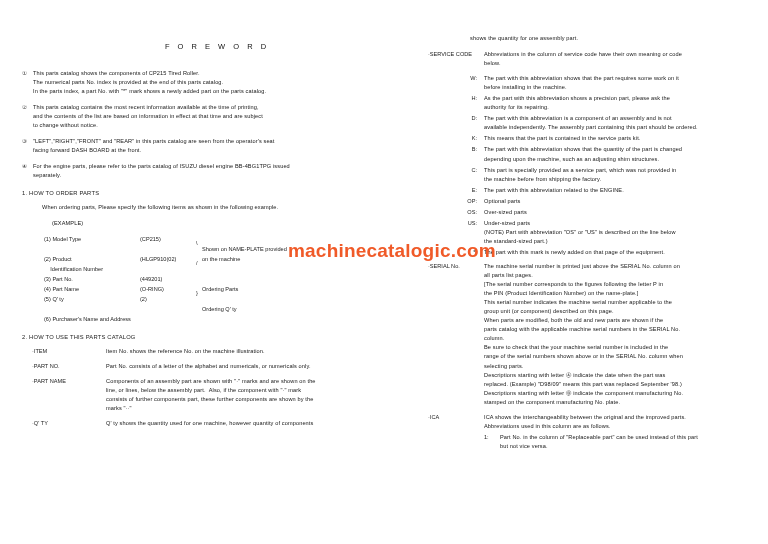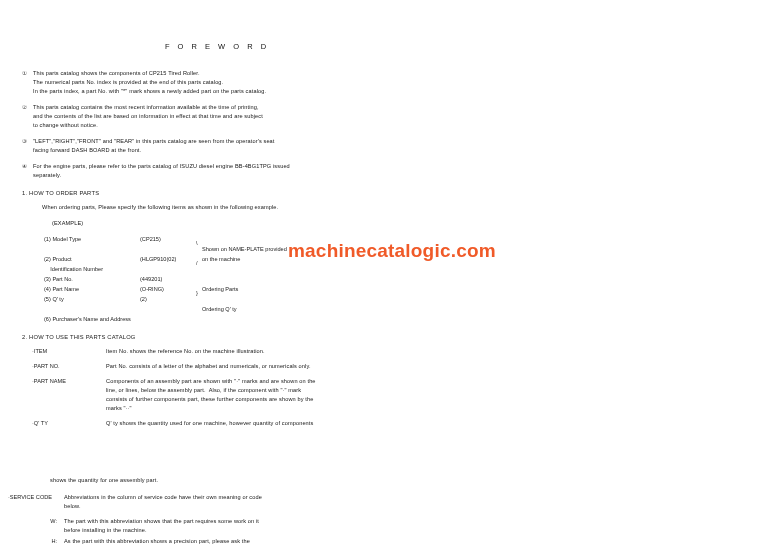--- a/index.html
+++ b/index.html
@@ -12,21 +12,21 @@
     height: 544px;
     font-family: "Liberation Serif", serif;
     color: #1c1c1c;
     position: relative;
     overflow: hidden;
   }
   .page {
     position: absolute;
     inset: 0;
     display: flex;
-    flex-direction: column;
+    flex-direction: row;
   }
   .col {
     position: relative;
     box-sizing: border-box;
   }
   .col-left {
     width: 420px;
     padding: 34px 8px 8px 22px;
   }
   .col-right {

